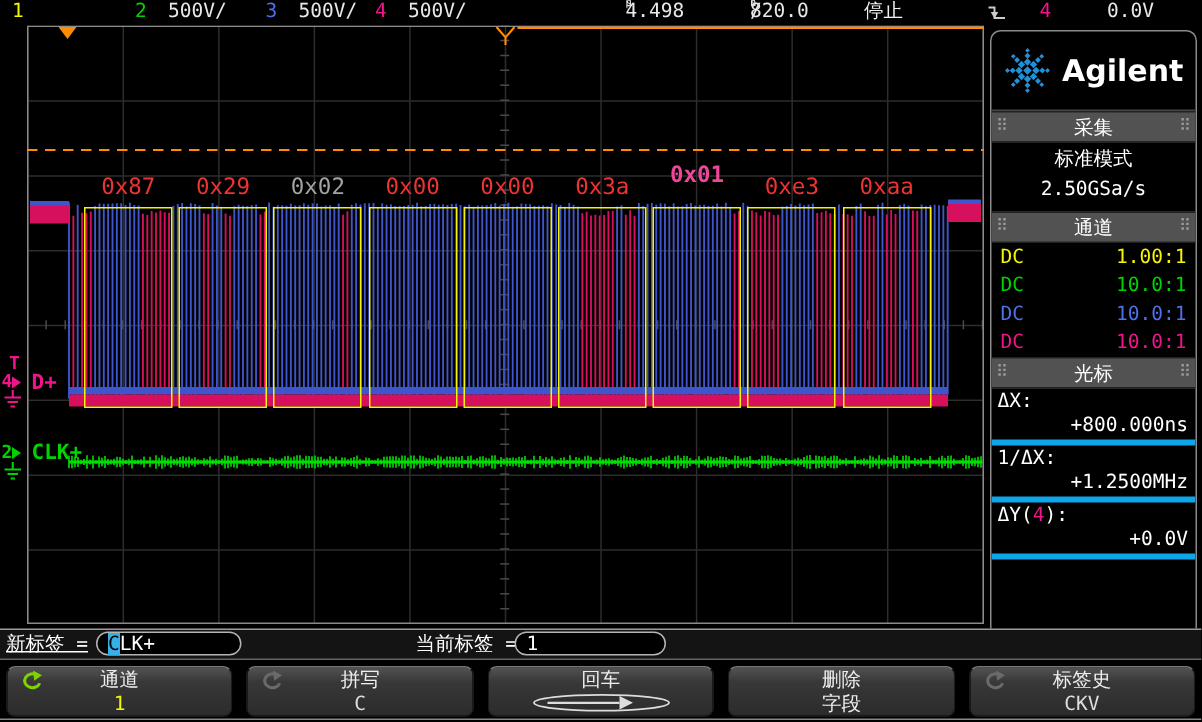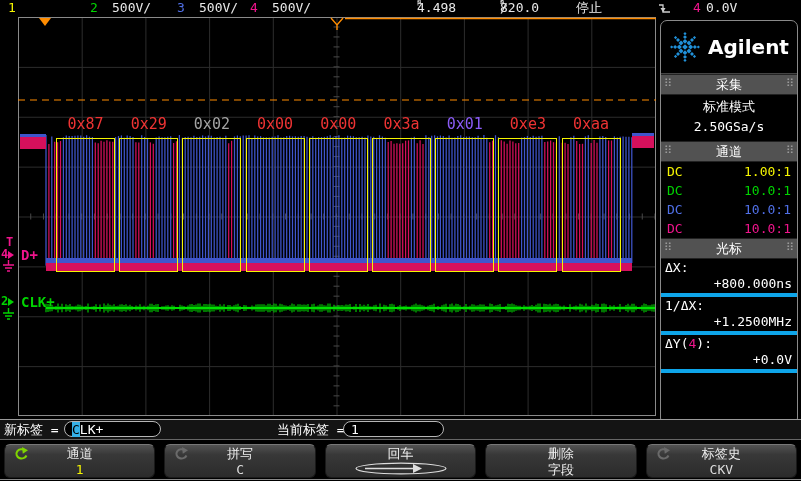--- a/index.html
+++ b/index.html
@@ -77,21 +77,21 @@
       <span>/</span>
   </span>
   <span style="left:576px;color:#f0f0f0;">停止</span>
   <span style="left:658px;top:2px;">
     <svg width="13" height="13" viewBox="0 0 13 13">
         <path d="M1 3 H5 V10 H12" fill="none" stroke="#ccc" stroke-width="1.3"></path>
         <polygon points="2.5,6 7.5,6 5,10.5" fill="#ccc"></polygon>
       </svg>
   </span>
   <span style="left:693px;color:#f0148c;">4</span>
-  <span style="left:706px;color:#e8e8e8;">0.0V</span>
+  <span style="left:738px;color:#e8e8e8;">0.0V</span>
 </div>
 
 <div class="lmargin">
   <span class="mk" style="left:6px;top:219px;color:#f0148c;">T</span>
   <span class="mk" style="left:1px;top:231px;color:#f0148c;"><span>4</span><span class="tri-r"></span></span>
   <span class="mk" style="left:2px;top:243px;">
     <svg width="13" height="13" viewBox="0 0 13 13">
         <path d="M6.5 0 V5 M1 5 H12 M3 8 H10 M5 11 H8" stroke="#f0148c" stroke-width="1.4" fill="none"></path>
       </svg>
   </span>
@@ -747,21 +747,21 @@
       <div class="bus-label" style="top: 99px; width: 59px; color: rgb(238, 51, 51); left: 101.2px;">0x29</div>
       <div class="bus-box" style="left: 164.4px; top: 121px; width: 59px; height: 134px; border-color: rgb(245, 245, 0);"></div>
       <div class="bus-label" style="top: 99px; width: 59px; color: #a3a3a3; left: 164.4px;">0x02</div>
       <div class="bus-box" style="left: 227.6px; top: 121px; width: 59px; height: 134px; border-color: rgb(245, 245, 0);"></div>
       <div class="bus-label" style="top: 99px; width: 59px; color: rgb(238, 51, 51); left: 227.6px;">0x00</div>
       <div class="bus-box" style="left: 290.8px; top: 121px; width: 59px; height: 134px; border-color: rgb(245, 245, 0);"></div>
       <div class="bus-label" style="top: 99px; width: 59px; color: rgb(238, 51, 51); left: 290.8px;">0x00</div>
       <div class="bus-box" style="left: 354px; top: 121px; width: 59px; height: 134px; border-color: rgb(245, 245, 0);"></div>
       <div class="bus-label" style="top: 99px; width: 59px; color: rgb(238, 51, 51); left: 354px;">0x3a</div>
       <div class="bus-box" style="left: 417.2px; top: 121px; width: 59px; height: 134px; border-color: rgb(245, 245, 0);"></div>
-      <div class="bus-label" style="top: 99px; width: 59px; color: #8b5cf6; left: 417.2px;">0x01</div>
+      <div class="bus-label" style="top: 91px; width: 59px; color: #ec4899; left: 417.2px; font-weight: bold;">0x01</div>
       <div class="bus-box" style="left: 480.4px; top: 121px; width: 59px; height: 134px; border-color: rgb(245, 245, 0);"></div>
       <div class="bus-label" style="top: 99px; width: 59px; color: rgb(238, 51, 51); left: 480.4px;">0xe3</div>
       <div class="bus-box" style="left: 543.6px; top: 121px; width: 59px; height: 134px; border-color: rgb(245, 245, 0);"></div>
       <div class="bus-label" style="top: 99px; width: 59px; color: rgb(238, 51, 51); left: 543.6px;">0xaa</div>
     </div>
   <span class="sig-label" style="left:3px;top:230px;color:#f0148c;">D+</span>
   <span class="sig-label" style="left:3px;top:277px;color:#00d400;">CLK+</span>
 </div>
 
 <div class="sidebar">
@@ -836,21 +836,21 @@
       <div class="cur-label">ΔX:</div>
       <div class="cur-value">+800.000ns</div>
       <div class="cur-label">1/ΔX:</div>
       <div class="cur-value">+1.2500MHz</div>
       <div class="cur-label"><span>ΔY(</span><span style="color: rgb(240, 20, 140);">4</span><span>):</span></div>
       <div class="cur-value">+0.0V</div>
     </div>
 </div>
 
 <div class="label-bar">
-  <span class="lb-text" style="left:4px;">新标签 =</span>
+  <span class="lb-text" style="left:4px;text-decoration:underline;">新标签 =</span>
   <span class="lb-input" style="left:64px;width:97px;" id="new-label-box"><span class="cursor-char">C</span><span class="">L</span><span class="">K</span><span class="">+</span></span>
   <span class="lb-text" style="left:277px;">当前标签 =</span>
   <span class="lb-input" style="left:343px;width:101px;">1</span>
 </div>
 
 <div class="softkeys" id="softkeys">
     <div class="sk">
       <div class="sk-top"><span class="sk-icon"><svg width="15" height="14" viewBox="0 0 15 14">
             <path d="M12.5 8.5 A5.2 4.6 0 1 1 10.8 3.2" fill="none" stroke="#7fd400" stroke-width="2"></path>
             <polygon points="8,0 14,3.2 8.8,6.8" fill="#7fd400"></polygon>

